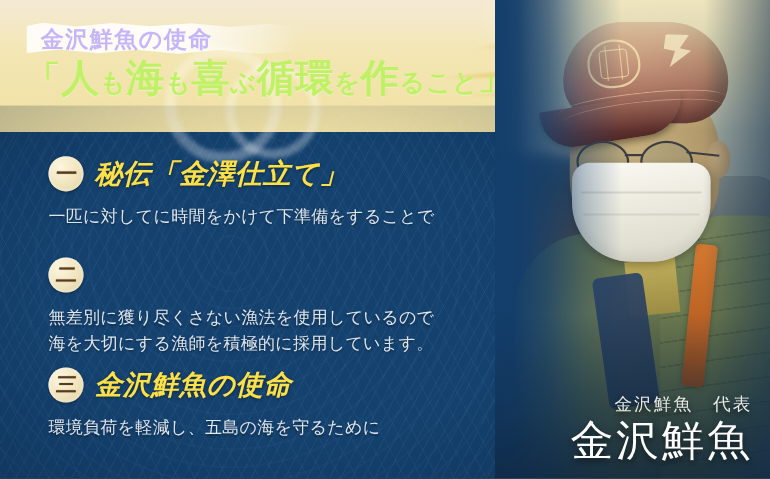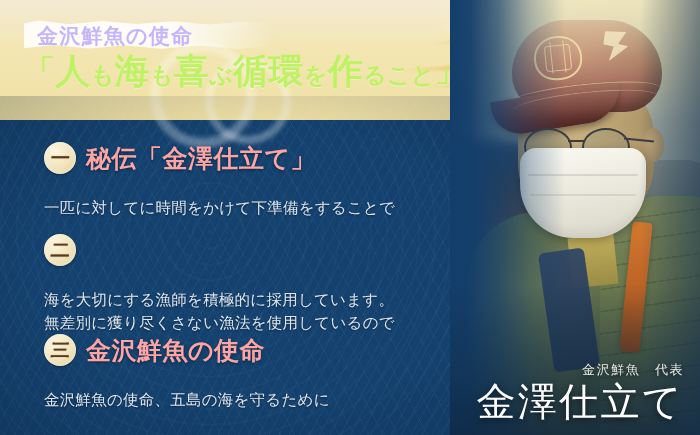--- a/index.html
+++ b/index.html
@@ -103,25 +103,26 @@
     background:radial-gradient(circle at 34% 30%, #fdf6e0 0%, #f0e4bd 55%, #ddcd9c 100%);
     box-shadow:0 1px 3px rgba(0,0,0,.35), inset 0 0 4px rgba(255,255,255,.6);
     display:flex;align-items:center;justify-content:center;
   }
   .badge span{
     font-size:19px;font-weight:700;color:#5a3a1d;line-height:1;
     transform:skewX(-4deg) scaleY(.92);
     text-shadow:0 0 1px rgba(90,58,29,.6);
   }
   .sec-title{
-    font-size:25px;font-weight:700;color:#fca5a5;letter-spacing:.02em;
+    font-size:25px;font-weight:700;color:#fde047;letter-spacing:.02em;
     white-space:nowrap;line-height:1;
     text-shadow:0 1px 3px rgba(0,0,0,.45);
-  }
-  .sec-body{margin-top:22px;}
+    font-style:italic;
+  }
+  .sec-body{margin-top:12px;}
   .sec-body p{
     margin:0;
     font-size:15.5px;line-height:1.48;color:#dfe6ee;letter-spacing:.015em;
     white-space:nowrap;
     text-shadow:0 1px 2px rgba(0,0,0,.4);
   }
 
   
   .photo{
     position:absolute;right:0;top:0;width:250px;height:435px;overflow:hidden;
@@ -282,21 +283,21 @@
     position:absolute;right:0;top:0;width:60px;height:435px;
     background:linear-gradient(270deg, rgba(20,48,78,.55) 0%, rgba(20,48,78,0) 100%);
   }
 
   
   .sig{
     position:absolute;right:16px;bottom:14px;text-align:right;
     text-shadow:0 2px 6px rgba(0,0,0,.6);
   }
   .sig-role{
-    font-size:13px;color:#e8ebe6;letter-spacing:.12em;margin-bottom:3px;
+    font-size:16px;color:#e8ebe6;letter-spacing:.12em;margin-bottom:3px;
   }
   .sig-name{
     font-size:39px;color:#ffffff;letter-spacing:.06em;line-height:1;
   }
 </style>
 </head>
 <body>
 
 <div class="stage">
 
@@ -373,37 +374,37 @@
       </div>
     </div>
 
     <div class="sec sec2">
       <div class="sec-head">
         <div class="badge">
           <span>二</span>
         </div>
       </div>
       <div class="sec-body">
+        <p>無差別に獲り尽くさない漁法を使用しているので</p>
         <p>海を大切にする漁師を積極的に採用しています。</p>
-        <p>無差別に獲り尽くさない漁法を使用しているので</p>
       </div>
     </div>
 
     <div class="sec sec3">
       <div class="sec-head">
         <div class="badge">
           <span>三</span>
         </div>
         <div class="sec-title">金沢鮮魚の使命</div>
       </div>
       <div class="sec-body">
-        <p>金沢鮮魚の使命、五島の海を守るために</p>
+        <p>環境負荷を軽減し、五島の海を守るために</p>
       </div>
     </div>
 
   </div>
 
   <div class="sig">
     <div class="sig-role">金沢鮮魚　代表</div>
-    <div class="sig-name">金澤仕立て</div>
+    <div class="sig-name">金沢鮮魚</div>
   </div>
 
 </div>
 
 </body></html>

